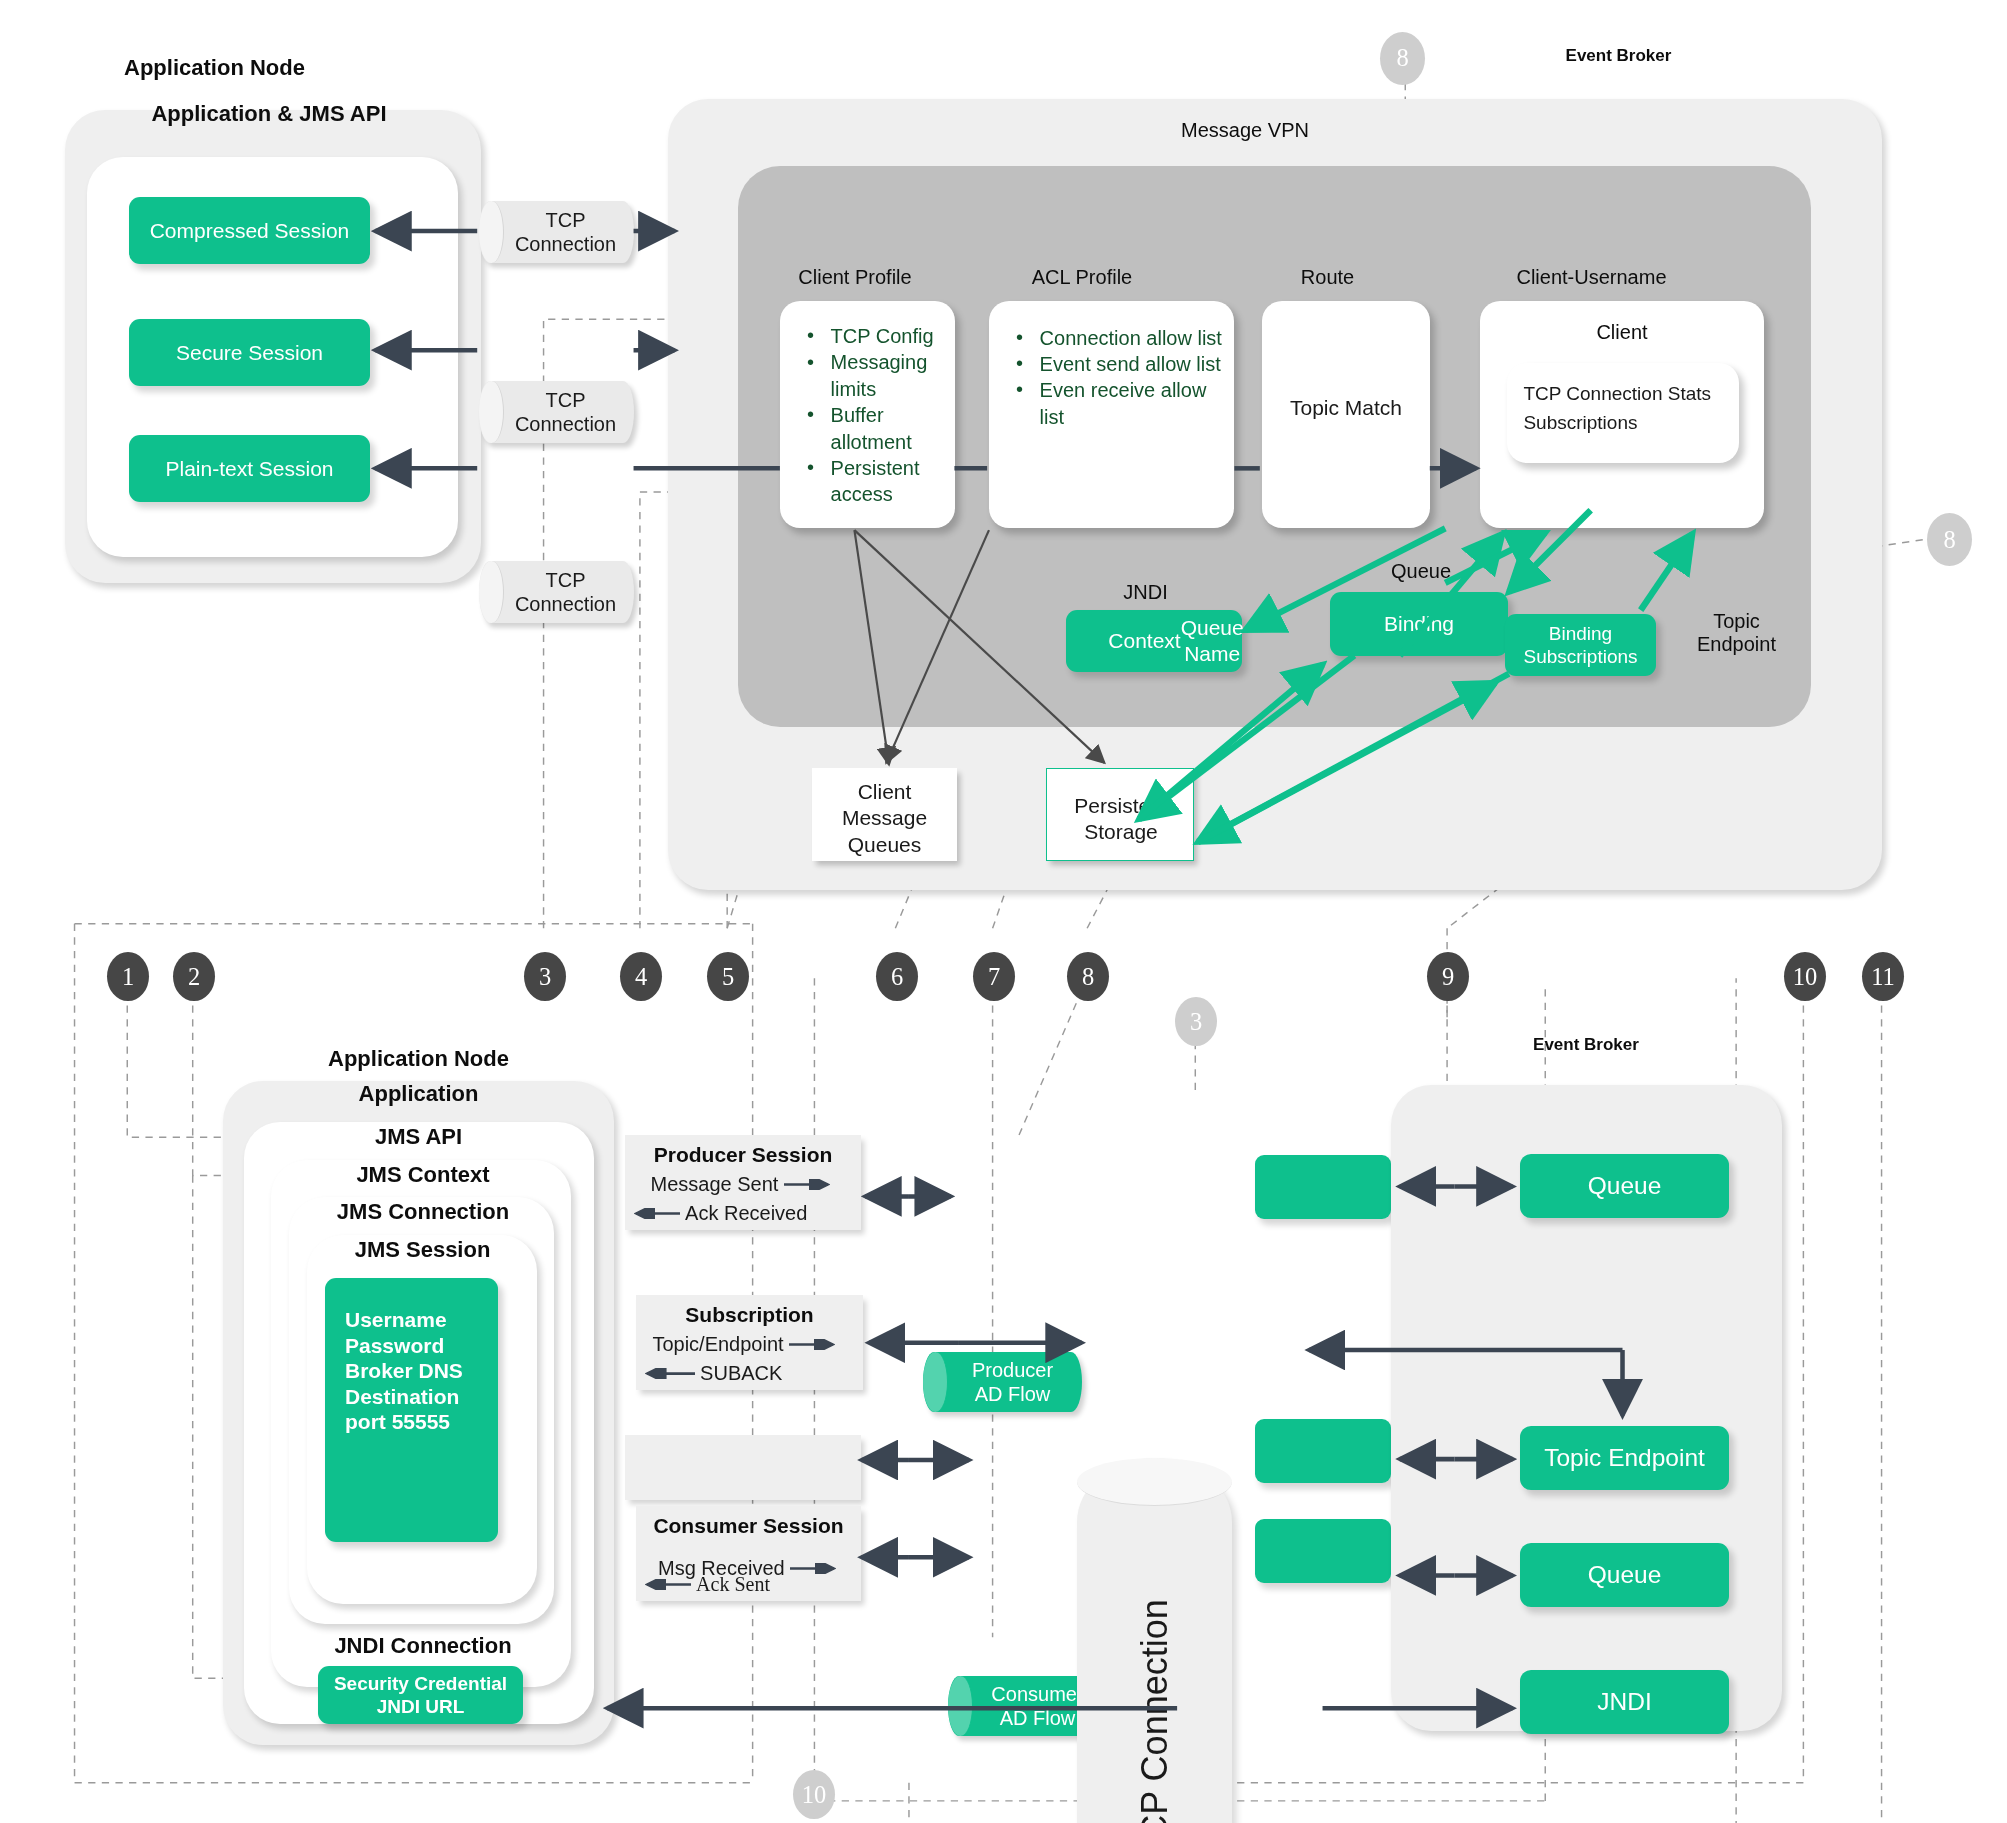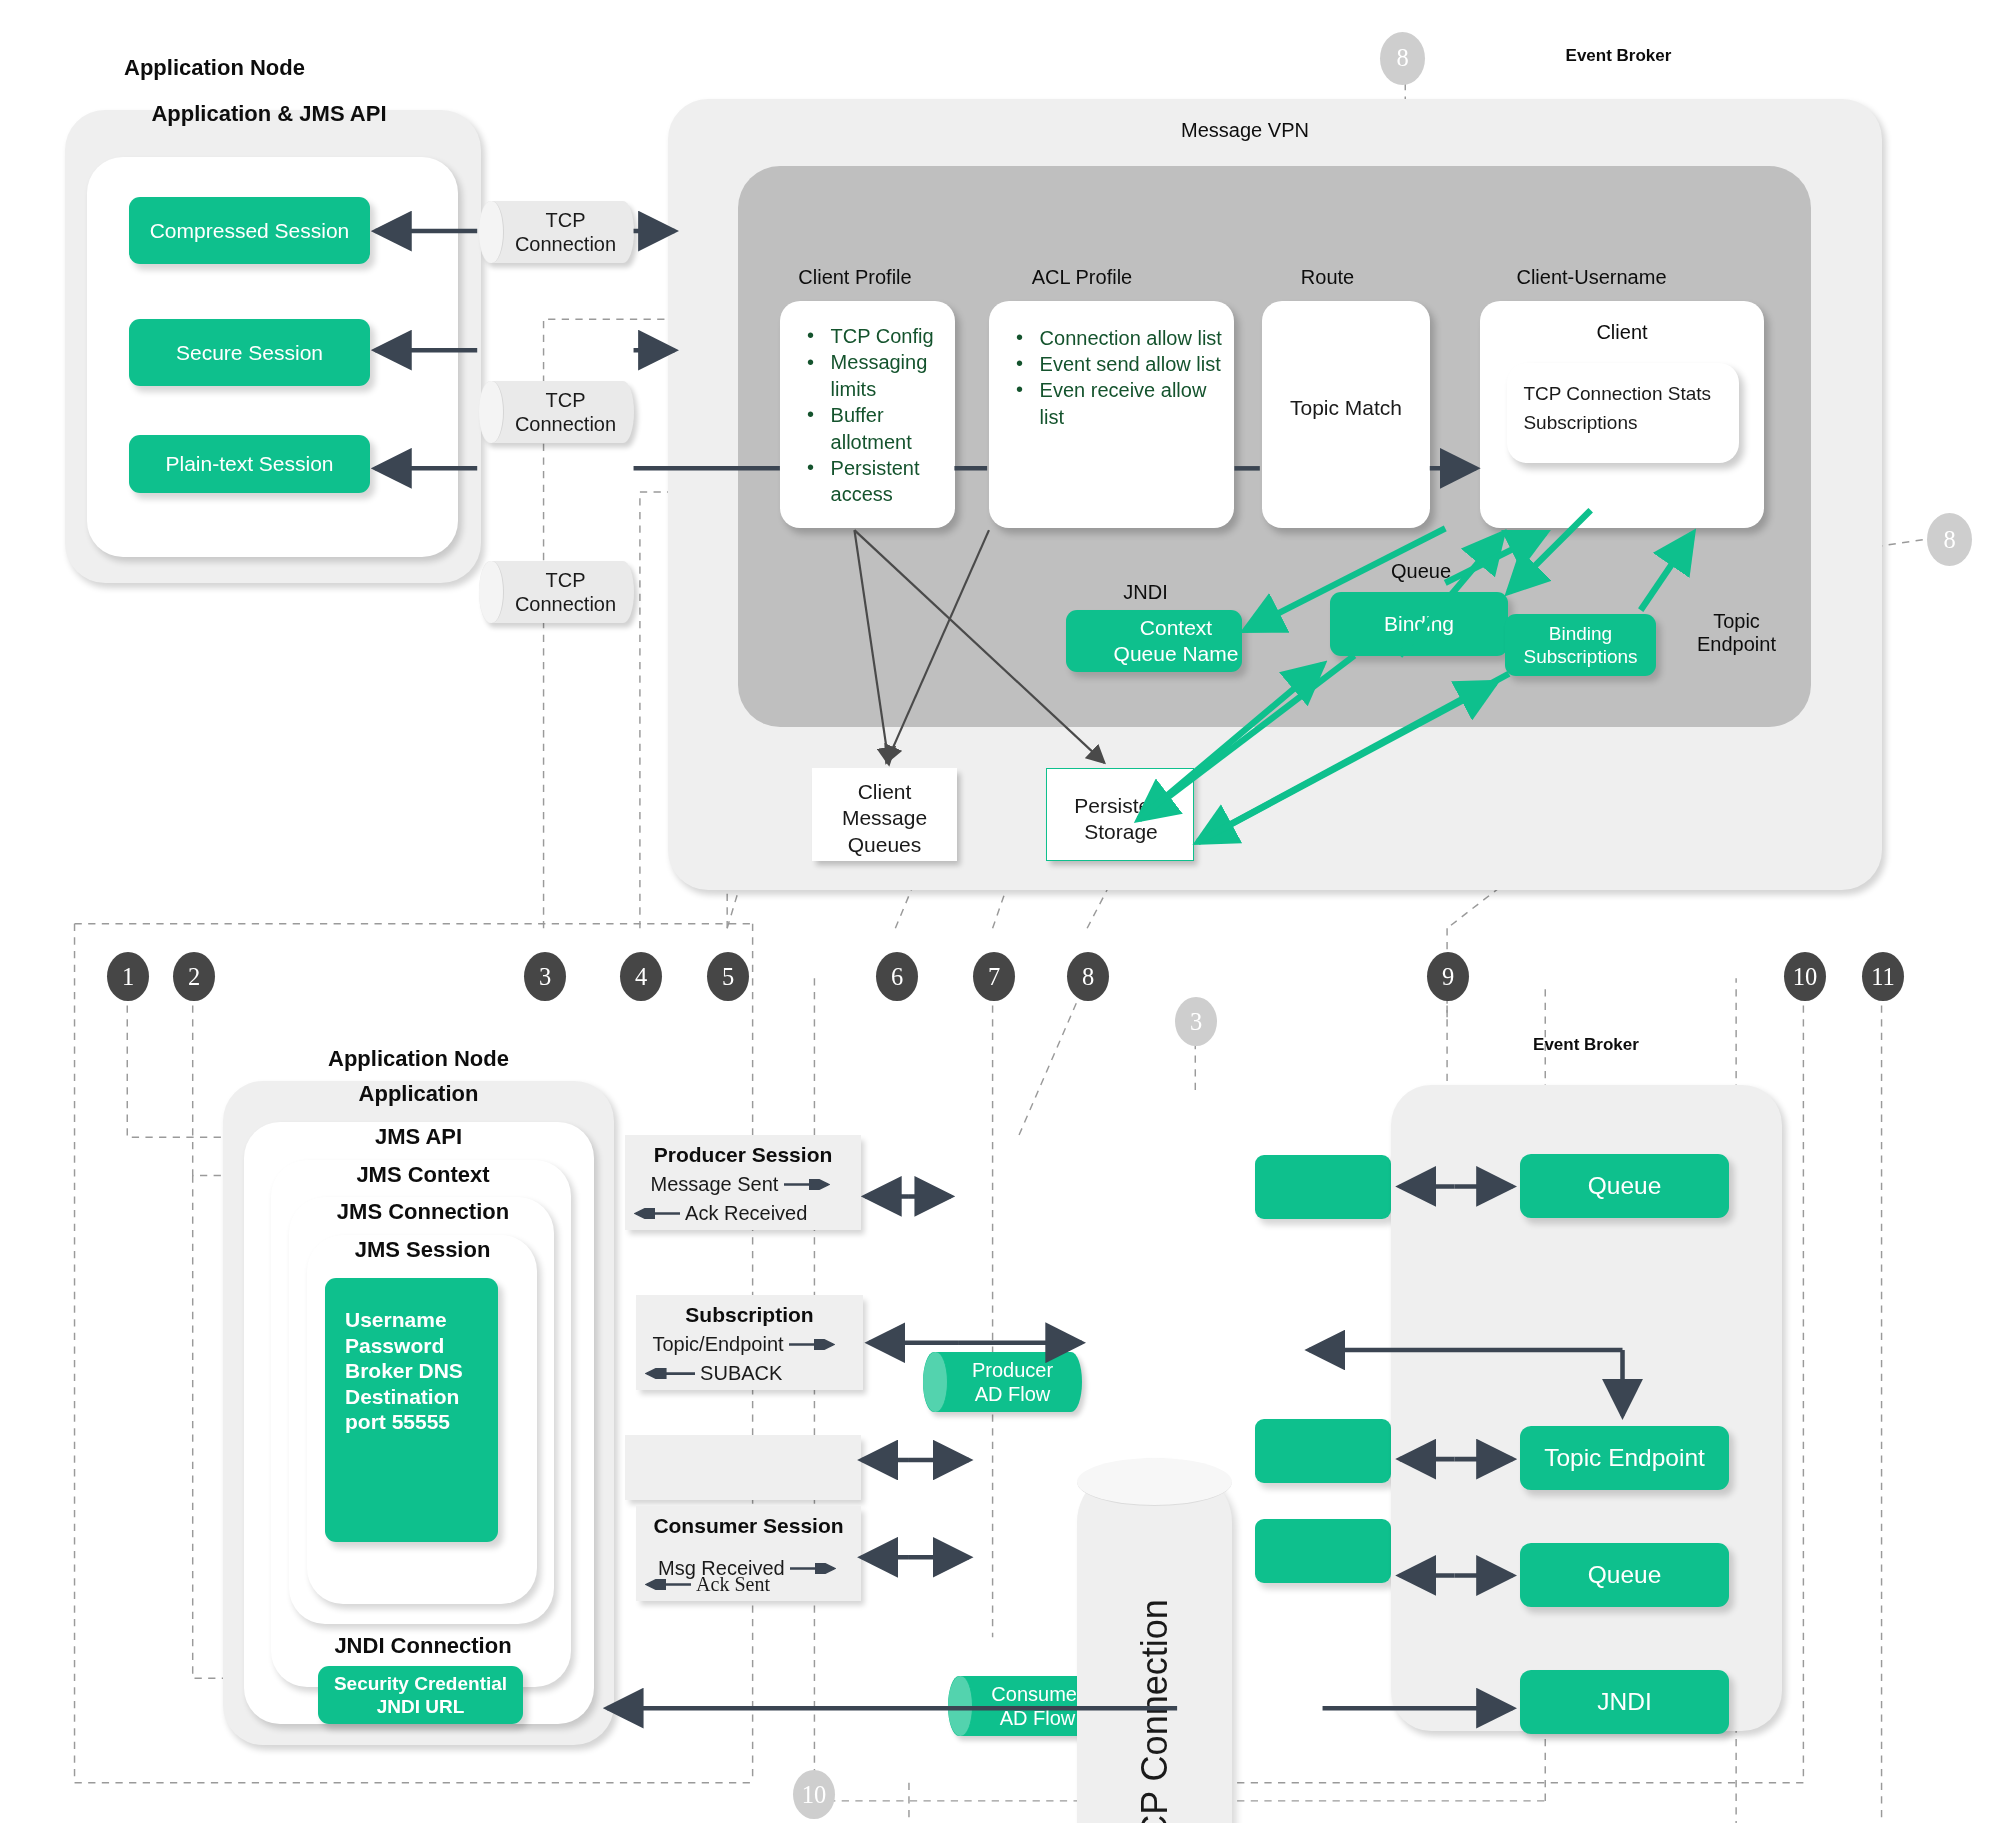--- a/index.html
+++ b/index.html
@@ -137,21 +137,21 @@
 
   <div class="abs lbl-md" style="left:87px;top:36px;width:255px;">Application Node</div>
 
   <div class="abs shell" style="left:65px;top:91px;width:416px;height:473px;"></div>
   <div class="abs lbl-md" style="left:87px;top:82px;width:364px;">Application &amp; JMS API</div>
 
   <div class="abs shell-white" style="left:87px;top:138px;width:371px;height:400px;"></div>
 
   <div class="abs green" style="left:129px;top:178px;width:241px;height:67px;">Compressed Session</div>
   <div class="abs green" style="left:129px;top:300px;width:241px;height:67px;">Secure Session</div>
-  <div class="abs green" style="left:129px;top:416px;width:241px;height:58px;">Plain-text Session</div>
+  <div class="abs green" style="left:129px;top:416px;width:241px;height:67px;">Plain-text Session</div>
 
   <div class="abs cyl" style="left:479px;top:182px;width:155px;height:62px;">
     <div style="padding-left:18px;">
       <span>TCP</span><br>
       <span>Connection</span>
     </div>
   </div>
   <div class="abs cyl" style="left:479px;top:300px;width:155px;height:62px;">
     <div style="padding-left:18px;">
       <span>TCP</span><br>
@@ -198,21 +198,21 @@
 
   <div class="abs lbl" style="left:1455px;top:247px;width:273px;">Client-Username</div>
   <div class="abs card" style="left:1480px;top:282px;width:284px;height:227px;"></div>
   <div class="abs lbl" style="left:1480px;top:302px;width:284px;">Client</div>
   <div class="abs card" style="left:1507px;top:344px;width:232px;height:100px;padding:20px 0 0 16.4px;">
     <div class="abs" style="left:16.4px;top:20px;font-size:19px;">TCP Connection Stats</div>
     <div class="abs" style="left:16.4px;top:49px;font-size:19px;">Subscriptions</div>
   </div>
 
   <div class="abs lbl" style="left:1082px;top:562px;width:127px;">JNDI</div>
-  <div class="abs green" style="left:1066px;top:591px;width:176px;height:62px;flex-direction:column;padding-left:44px;">
+  <div class="abs green" style="left:1066px;top:591px;width:176px;height:62px;padding-left:44px;">
     <span>Context</span>
     <span>Queue Name</span>
   </div>
 
   <div class="abs lbl" style="left:1362px;top:541px;width:118px;">Queue</div>
   <div class="abs green" style="left:1330px;top:573px;width:178px;height:64px;">Binding</div>
   <div class="abs green" style="left:1505px;top:595px;width:151px;height:62px;flex-direction:column;font-size:19px;">
     <span>Binding</span>
     <span>Subscriptions</span>
   </div>

